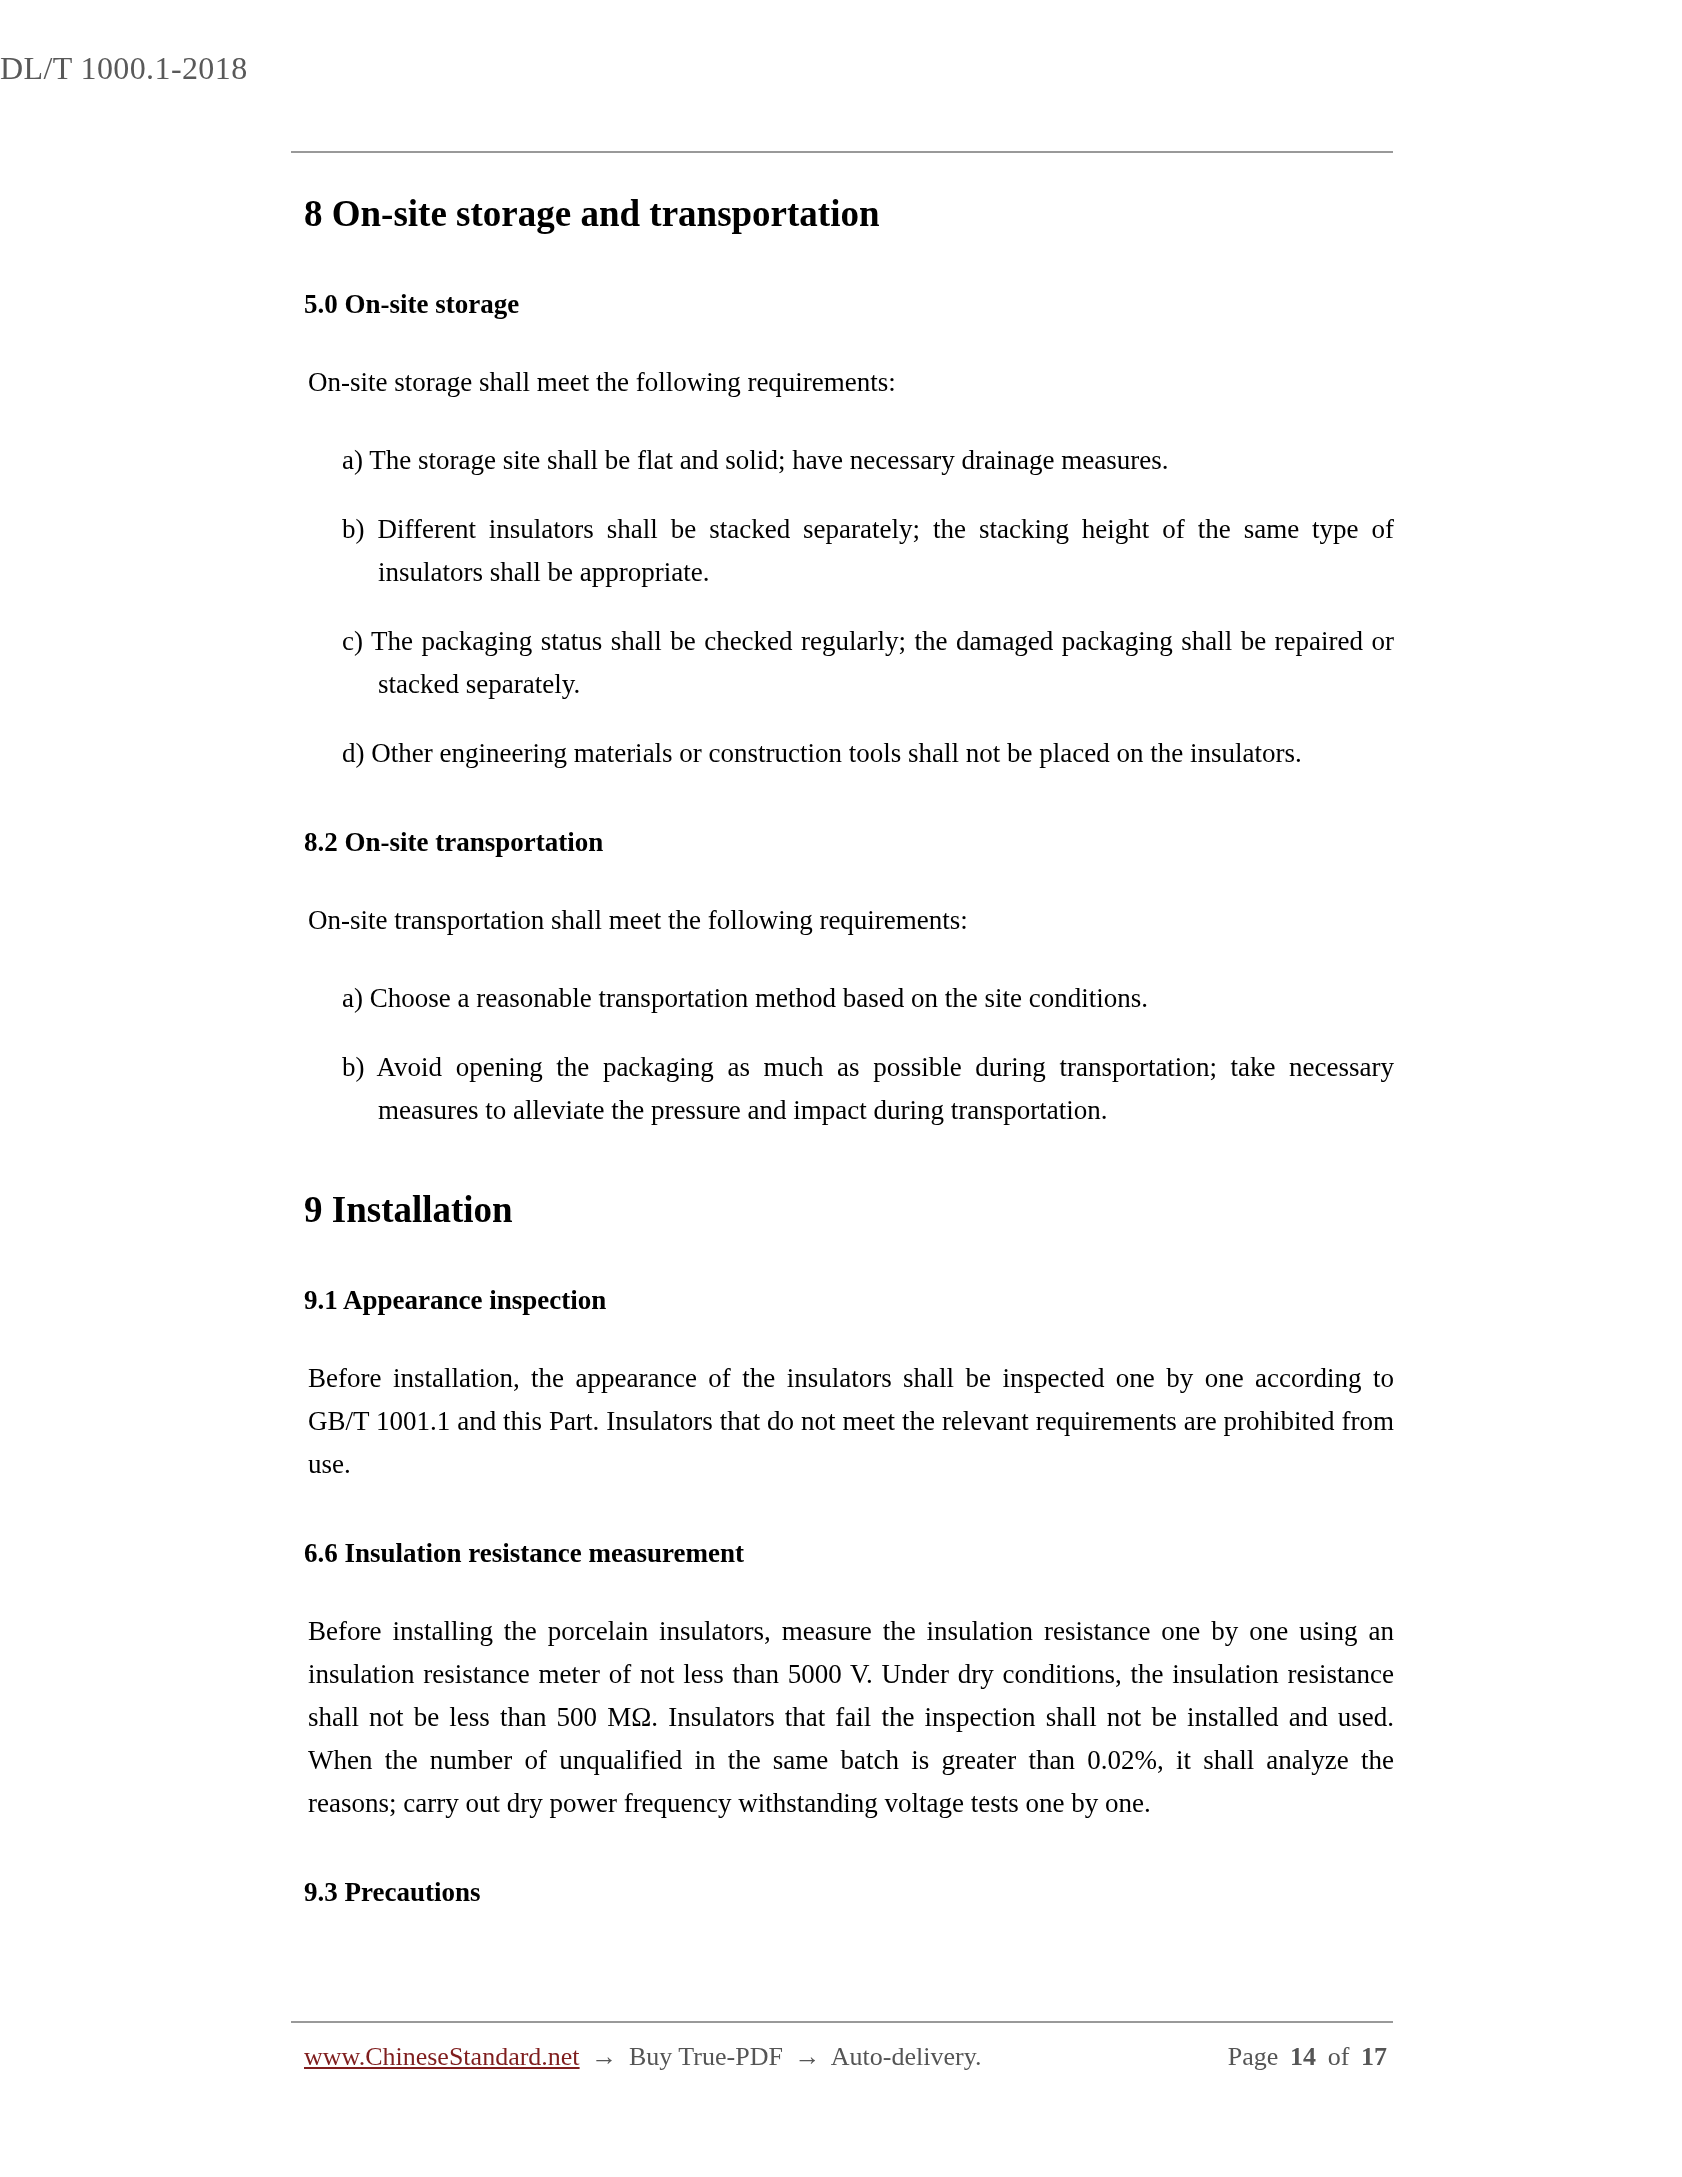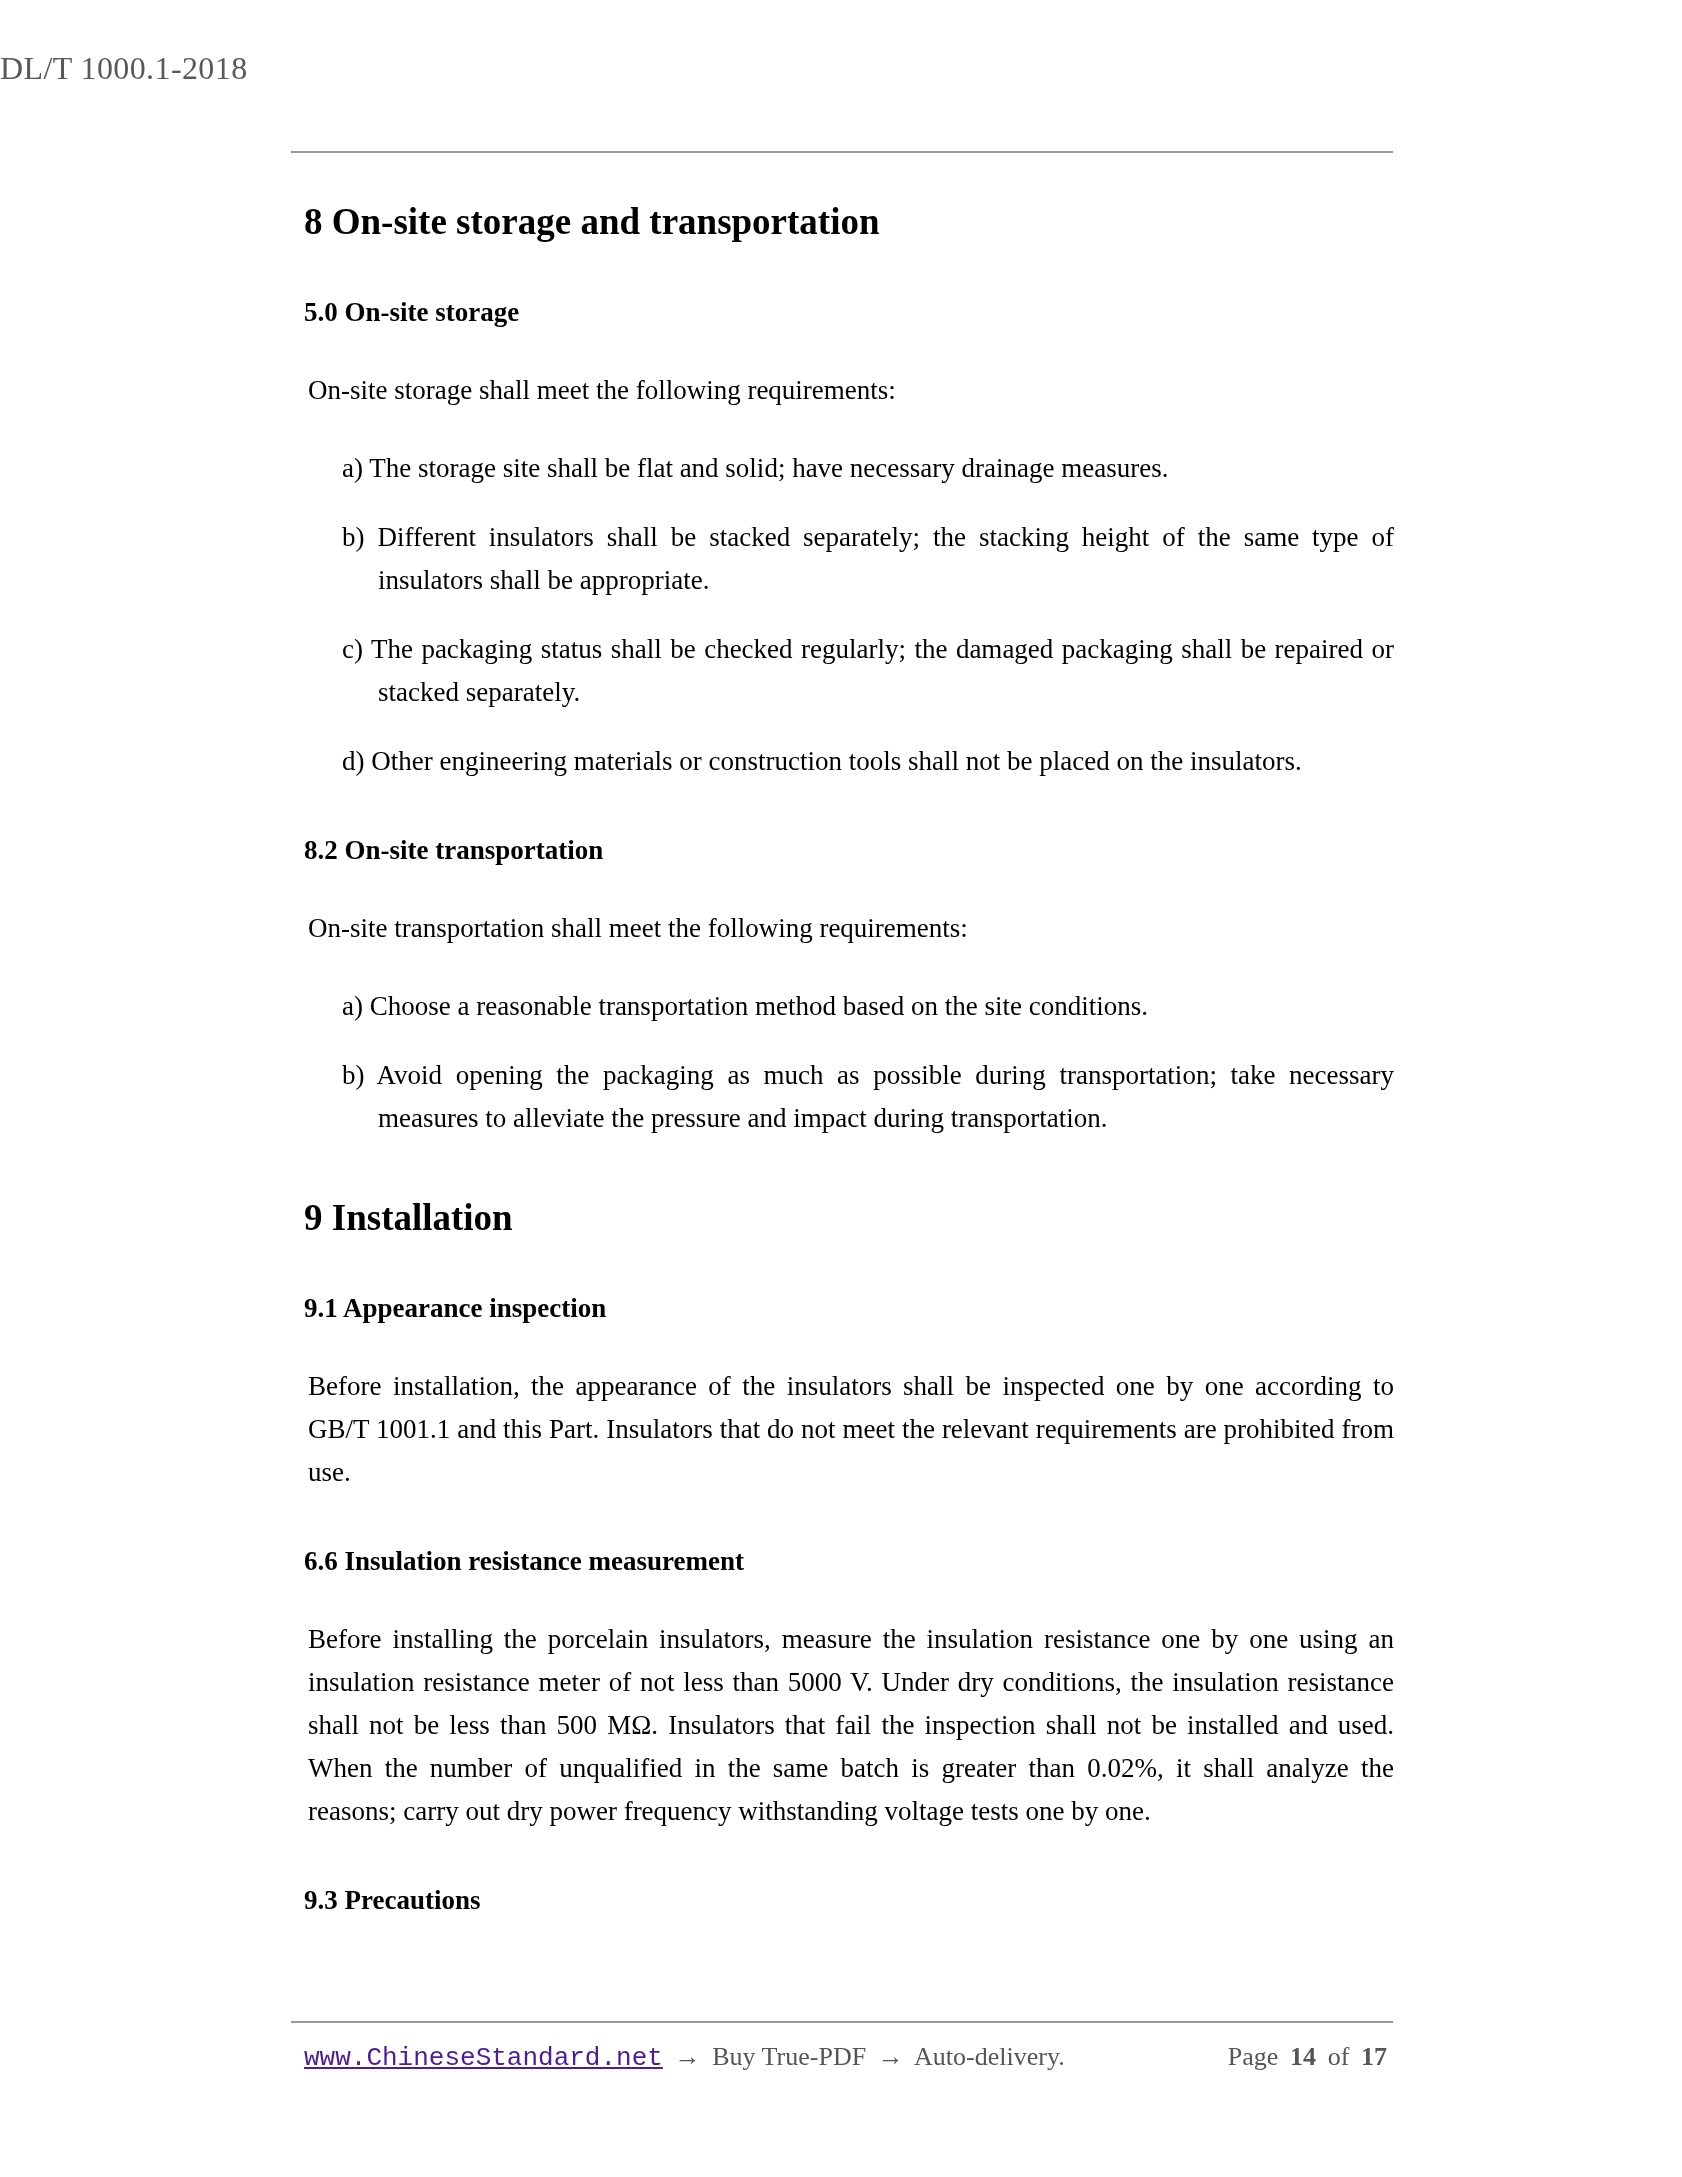--- a/index.html
+++ b/index.html
@@ -40,21 +40,21 @@
     top: 178px;
     left: 304px;
     width: 1090px;
   }
   h1.sec-title {
     font-size: 37px;
     font-weight: bold;
     line-height: 47px;
     margin: 54px 0 0 0;
   }
-  h1.first { margin-top: 20px; }
+  h1.first { margin-top: 12px; }
   h2.sub-title {
     font-size: 27px;
     font-weight: bold;
     line-height: 38px;
     margin: 48px 0 38px 0;
   }
   p.body-text {
     font-size: 27px;
     line-height: 43px;
     text-align: justify;
@@ -74,24 +74,23 @@
     left: 304px;
     width: 1083px;
     display: flex;
     justify-content: space-between;
     align-items: baseline;
     font-size: 26px;
     color: #555555;
   }
   .footer-left span, .footer-left a { margin-right: 5.2px; }
   .site-link {
-    color: #4c1d95;
+    color: #7f1d1d;
     text-decoration: underline;
     cursor: pointer;
-    font-family: Liberation Mono, monospace;
   }
   .bold { font-weight: bold; }
   .footer-right span { margin-left: 5.2px; }
 </style>
 </head>
 <body>
 
 <div class="page">
 
   <div class="running-header">DL/T 1000.1-2018</div>

